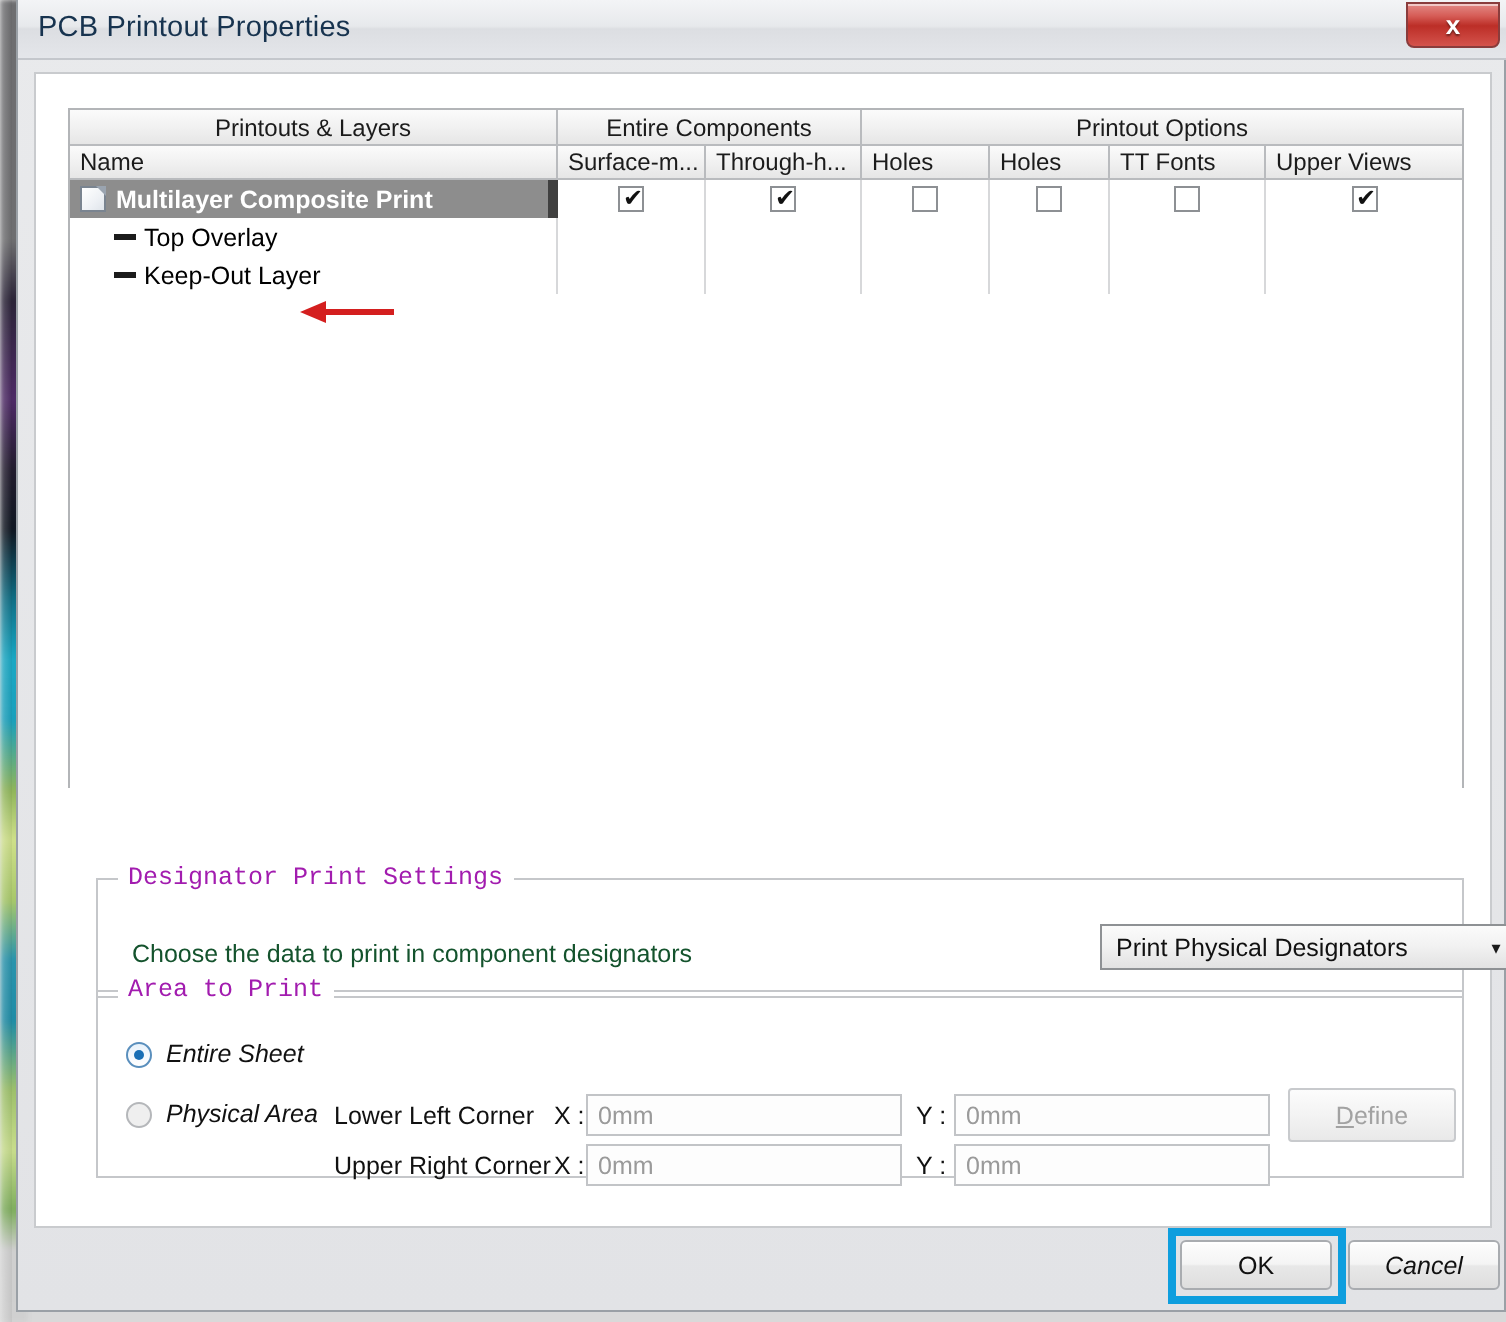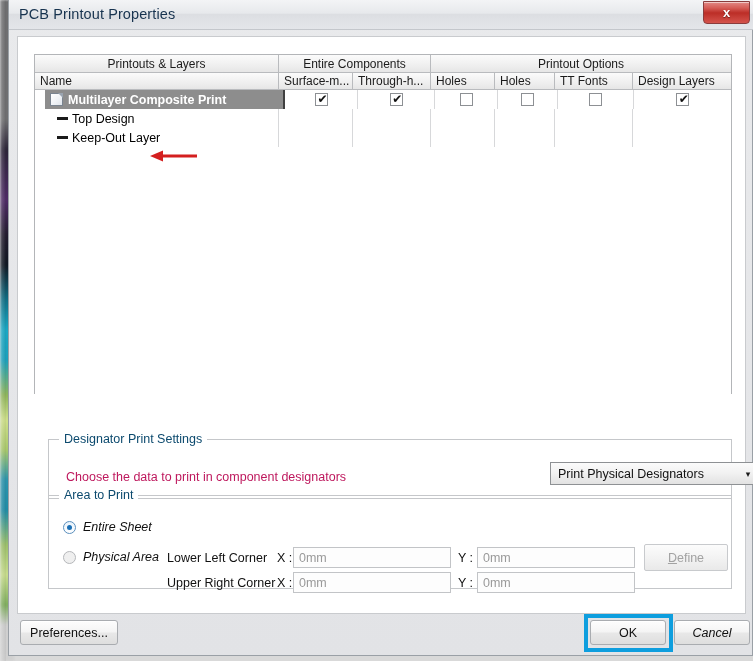--- a/index.html
+++ b/index.html
@@ -125,22 +125,21 @@
   
   #table-body { position: relative; }
   .data-row { display: flex; height: 19px; align-items: stretch; }
   .row-name {
     width: 244px; display: flex; align-items: center;
     font-size: 12.5px; color: #000; white-space: nowrap;
     border-right: 1px solid #d7d8da;
   }
   .row-name.selected {
     background: #8d8d8d; color: #ffffff; font-weight: bold;
-    border-right: 2px solid #404040;
-    margin-left: 10px;
+    border-right: 5px solid #404040;
   }
   .cb-cell {
     display: flex; align-items: center; justify-content: center;
     border-right: 1px solid #d7d8da;
   }
   .cb-cell.last { border-right: none; }
   .checkbox {
     width: 13px; height: 13px;
     border: 1px solid #8d9094;
     background: #ffffff;
@@ -187,28 +186,28 @@
 
   
   .groupbox {
     position: absolute;
     border: 1px solid #c5c7ca;
     background: transparent;
   }
   .group-title {
     position: absolute; top: -8px; left: 10px;
     background: #ffffff; padding: 0 5px;
-    font-size: 12.5px; color: #0c4a6e; white-space: nowrap;
+    font-size: 12.5px; color: #a21caf; white-space: nowrap; font-family: Liberation Mono, monospace;
   }
   #group-designator { left: 30px; top: 402px; width: 684px; height: 60px; }
   #group-area       { left: 30px; top: 458px; width: 684px; height: 94px; }
 
   #designator-label {
     position: absolute; left: 17px; top: 30px;
-    font-size: 12.5px; color: #be185d;
+    font-size: 12.5px; color: #14532d;
   }
   #designator-select {
     position: absolute; left: 501px; top: 22px;
     width: 210px; height: 23px;
     background: linear-gradient(to bottom,#fbfbfb 0%,#f1f1f1 50%,#e2e2e2 100%);
     border: 1px solid #8e9194;
     font-size: 12.5px; color: #111;
     display: flex; align-items: center;
     cursor: pointer;
   }
@@ -326,21 +325,21 @@
         <div class="hcell grp-opt last">Printout Options</div>
       </div>
 
       <div class="tbl-sub-row">
         <div class="hcell left c-name">Name</div>
         <div class="hcell left c-sm">Surface-m...</div>
         <div class="hcell left c-th">Through-h...</div>
         <div class="hcell left c-holes">Holes</div>
         <div class="hcell left c-mirror">Holes</div>
         <div class="hcell left c-tt">TT Fonts</div>
-        <div class="hcell left c-dv last">Design Layers</div>
+        <div class="hcell left c-dv last">Upper Views</div>
       </div>
 
       <div id="table-body">
 
         <div class="data-row">
           <div class="row-name selected">
             <span class="tree-icon-page"></span>
             <span>Multilayer Composite Print</span>
           </div>
           <div class="cb-cell c-sm">
@@ -359,21 +358,21 @@
               <span class="checkbox"></span>
             </div>
           <div class="cb-cell c-dv last">
               <span class="checkbox checked"></span>
             </div>
         </div>
 
         <div class="data-row">
           <div class="row-name">
             <span class="tree-icon-dash"></span>
-            <span>Top Design</span>
+            <span>Top Overlay</span>
           </div>
           <div class="cb-cell c-sm"></div>
           <div class="cb-cell c-th"></div>
           <div class="cb-cell c-holes"></div>
           <div class="cb-cell c-mirror"></div>
           <div class="cb-cell c-tt"></div>
           <div class="cb-cell c-dv last"></div>
         </div>
 
 
@@ -437,19 +436,18 @@
 
       <div id="define-btn">
         <u>D</u>
           <span>efine</span>
       </div>
     </div>
 
   </div>
 
   <div id="bottom-bar">
-    <div class="btn" id="btn-preferences">Preferences...</div>
     <div class="btn" id="btn-ok">OK</div>
     <div class="btn" id="btn-cancel">Cancel</div>
     <div id="ok-highlight"></div>
   </div>
 
 </div>
 
 </body></html>

